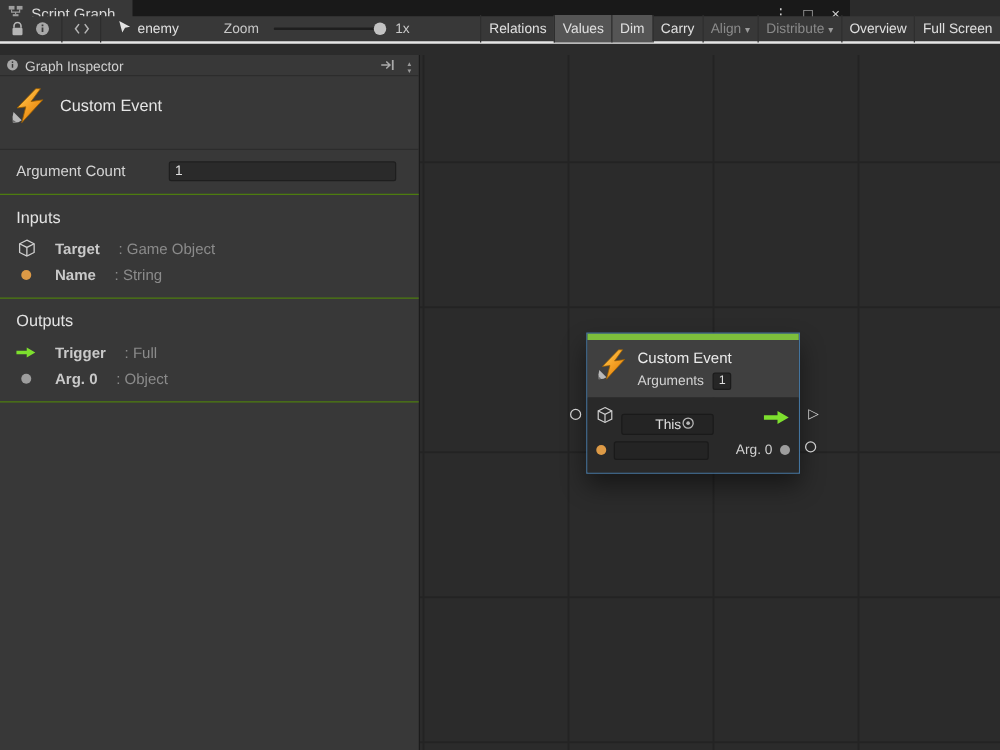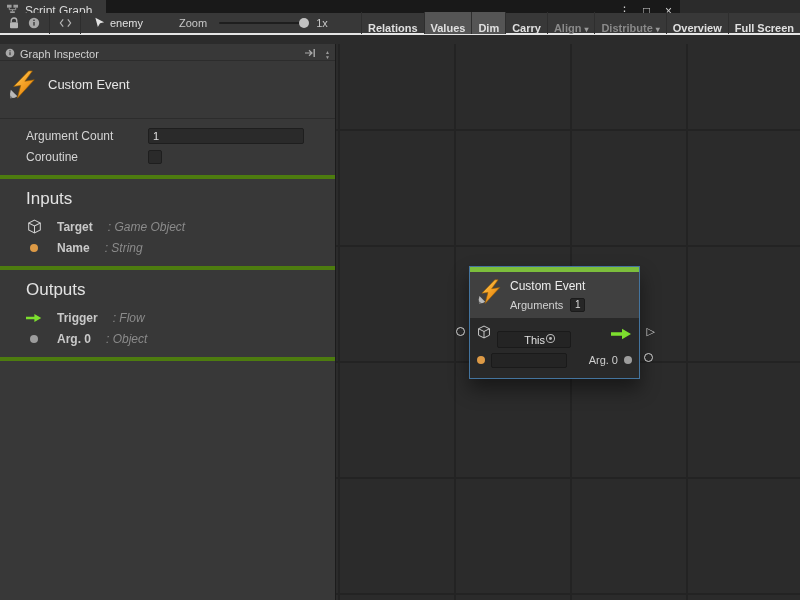--- a/index.html
+++ b/index.html
@@ -20,45 +20,45 @@
     border-bottom:2px solid #e5e5e5;display:flex;align-items:center;font-size:11px;color:#cfcfcf;}
   .ticon{display:flex;align-items:center;justify-content:center;width:20px;height:22px;}
   .ml4{margin-left:4px;}
   .tsep{width:1px;height:22px;background:#2d2d2d;margin:0 5px;}
   .crumb{display:flex;align-items:center;gap:5px;padding:0 8px;color:#e0e0e0;}
   .zoomlabel{margin-left:28px;color:#c8c8c8;}
   .zoomtrack{position:relative;width:86px;height:2px;background:#1e1e1e;margin-left:12px;border-radius:1px;}
   .zoomhandle{position:absolute;right:-4px;top:-4px;width:10px;height:10px;background:#c2c2c2;border-radius:50%;}
   .zoomval{margin-left:11px;color:#c8c8c8;}
   .tbuttons{margin-left:auto;display:flex;align-items:stretch;height:22px;}
-  .tbtn{display:flex;align-items:flex-end;gap:3px;padding:0 6px;border-left:1px solid #2e2e2e;color:#e0e0e0;font-weight:bold;}
+  .tbtn{display:flex;align-items:center;gap:3px;padding:0 6px;border-left:1px solid #2e2e2e;color:#e0e0e0;}
   .tbtn.active{background:#555555;}
   .tbtn.disabled{color:#8a8a8a;}
   .caret{font-size:8px;color:#9a9a9a;}
 
   
   .inspector{position:absolute;left:0;top:44px;width:336px;height:556px;background:#383838;
     border-right:1px solid #1c1c1c;}
   .ihead{height:17px;display:flex;align-items:flex-end;gap:5px;padding:0 5px;
     border-bottom:1px solid #2c2c2c;font-size:11px;color:#cfcfcf;}
   .ihead .spacer{flex:1;}
   .stepper{display:flex;flex-direction:column;line-height:5px;font-size:5px;color:#9a9a9a;margin-left:4px;}
   .ititle{display:flex;align-items:flex-start;gap:10px;padding:9px 8px 14px;border-bottom:1px solid #2c2c2c;}
   .etitle{font-size:13px;color:#e6e6e6;margin-top:7px;}
-  .isec{padding:6px 18px 8px;border-bottom:4px solid #4d7c0f;}
+  .isec{padding:6px 5px 8px;border-bottom:1px solid #4d7c0f;}
   .frow{display:flex;align-items:center;height:21px;padding:0 13px 0 8px;}
   .flabel{width:122px;flex:none;font-size:12px;color:#d4d4d4;}
   .finput{flex:1;height:16px;background:#2a2a2a;border:1px solid #1e1e1e;border-radius:2px;
     font-size:11px;color:#e0e0e0;display:flex;align-items:center;padding:0 4px;}
   .checkbox{width:14px;height:14px;background:#2a2a2a;border:1px solid #1e1e1e;border-radius:2px;}
-  .iheading{font-size:17px;color:#e2e2e2;padding:4px 8px 7px;}
+  .iheading{font-size:13px;color:#e2e2e2;padding:4px 8px 7px;}
   .prow{display:flex;align-items:center;gap:15px;height:21px;padding:0 8px;font-size:12px;}
   .picon{width:16px;flex:none;display:flex;justify-content:center;}
   .pname{font-weight:bold;color:#c9c9c9;}
-  .ptype{color:#8b8b8b;font-style:italic;}
+  .ptype{color:#8b8b8b;}
 
   
   .canvas{position:absolute;left:336px;top:44px;width:464px;height:556px;background:#2b2b2b;
     background-image:linear-gradient(to right,#232323 2px,transparent 2px),
                      linear-gradient(to bottom,#232323 2px,transparent 2px);
     background-size:116px 116px;background-position:2px -31px;}
 
   
   .node{position:absolute;left:133px;top:222px;width:171px;}
   .nmain{border:1px solid #44749e;box-shadow:0 10px 18px rgba(0,0,0,0.45);}
@@ -211,24 +211,20 @@
       </svg>
     </span>
     <span class="etitle">Custom Event</span>
   </div>
 
   <div class="isec">
     <div class="frow">
       <span class="flabel">Argument Count</span>
       <span class="finput">1</span>
     </div>
-    <div class="frow">
-      <span class="flabel">Coroutine</span>
-      <span class="checkbox"></span>
-    </div>
   </div>
 
   <div class="isec">
     <div class="iheading">Inputs</div>
     <div class="prow">
       <span class="picon">
         <svg width="15" height="15" viewBox="0 0 16 16">
             <path d="M8 1.2 14.2 4.3 14.2 11.7 8 14.8 1.8 11.7 1.8 4.3 Z" fill="none" stroke="#cfcfcf" stroke-width="1.1"></path>
             <path d="M1.8 4.3 8 7.4 14.2 4.3 M8 7.4 8 14.8" fill="none" stroke="#cfcfcf" stroke-width="1.1"></path>
           </svg>
@@ -247,21 +243,21 @@
 
   <div class="isec">
     <div class="iheading">Outputs</div>
     <div class="prow">
       <span class="picon">
         <svg width="16" height="10" viewBox="0 0 21 12">
             <path d="M0 4.2 H11 V0.8 L20 6 L11 11.2 V7.8 H0 Z" fill="#7ddf2e"></path>
           </svg>
       </span>
       <span class="pname">Trigger</span>
-      <span class="ptype">: Flow</span>
+      <span class="ptype">: Full</span>
     </div>
     <div class="prow">
       <span class="picon">
           <span class="dot gray"></span>
         </span>
       <span class="pname">Arg. 0</span>
       <span class="ptype">: Object</span>
     </div>
   </div>
 </div>

